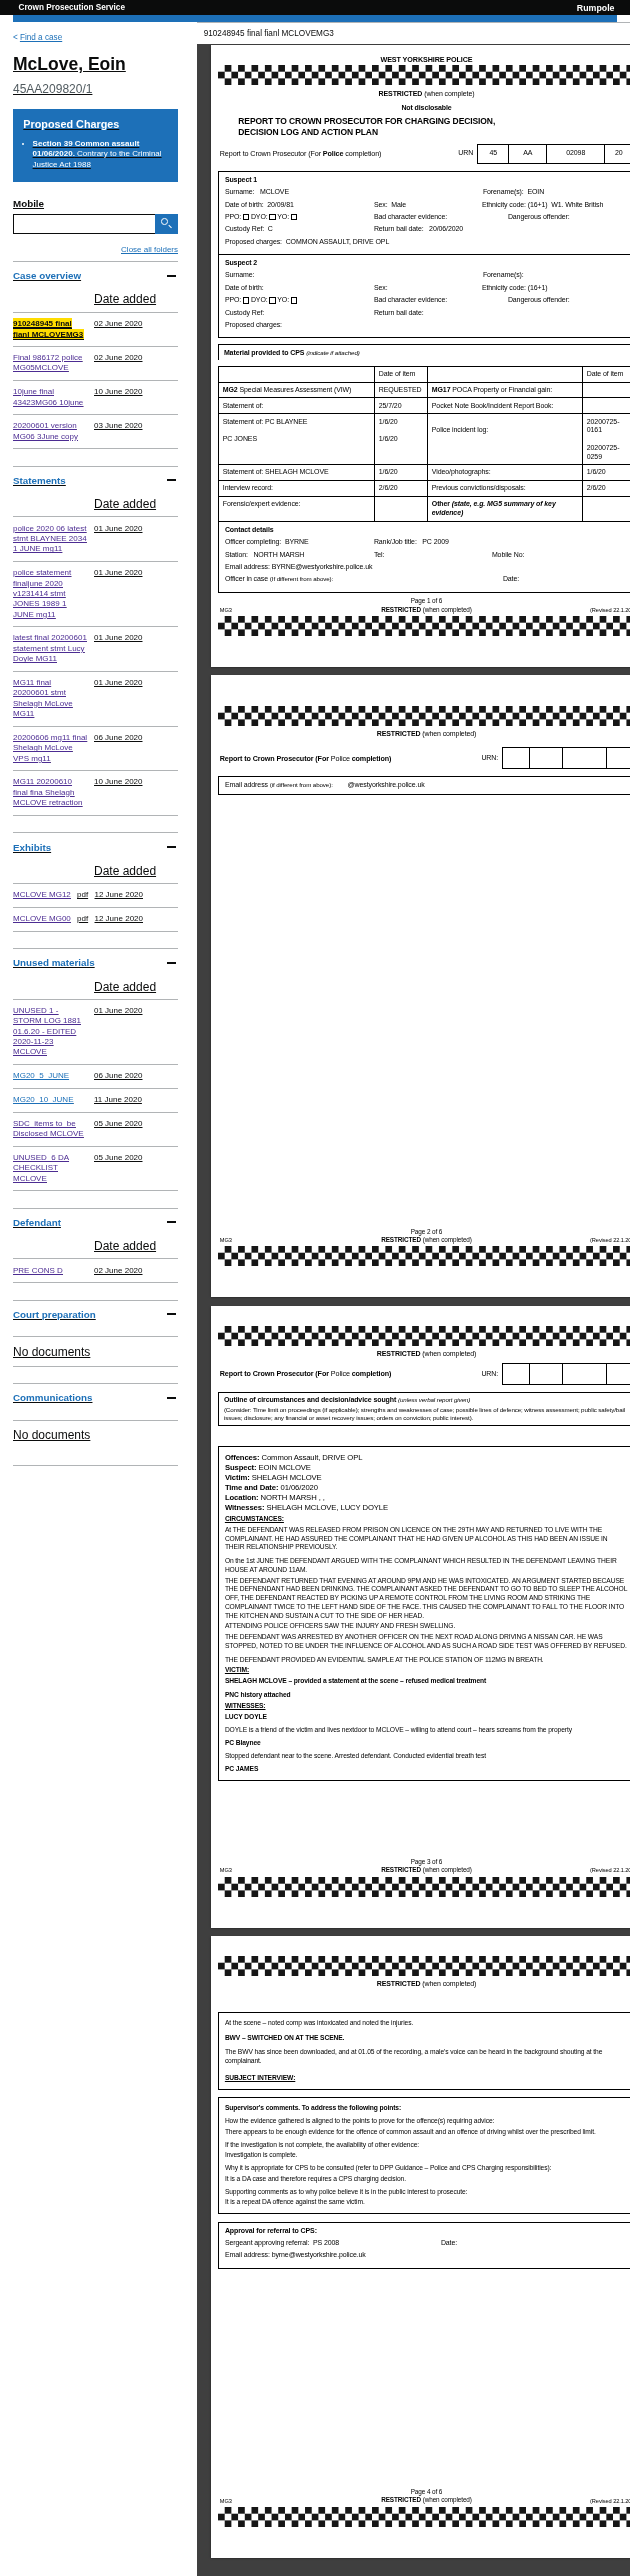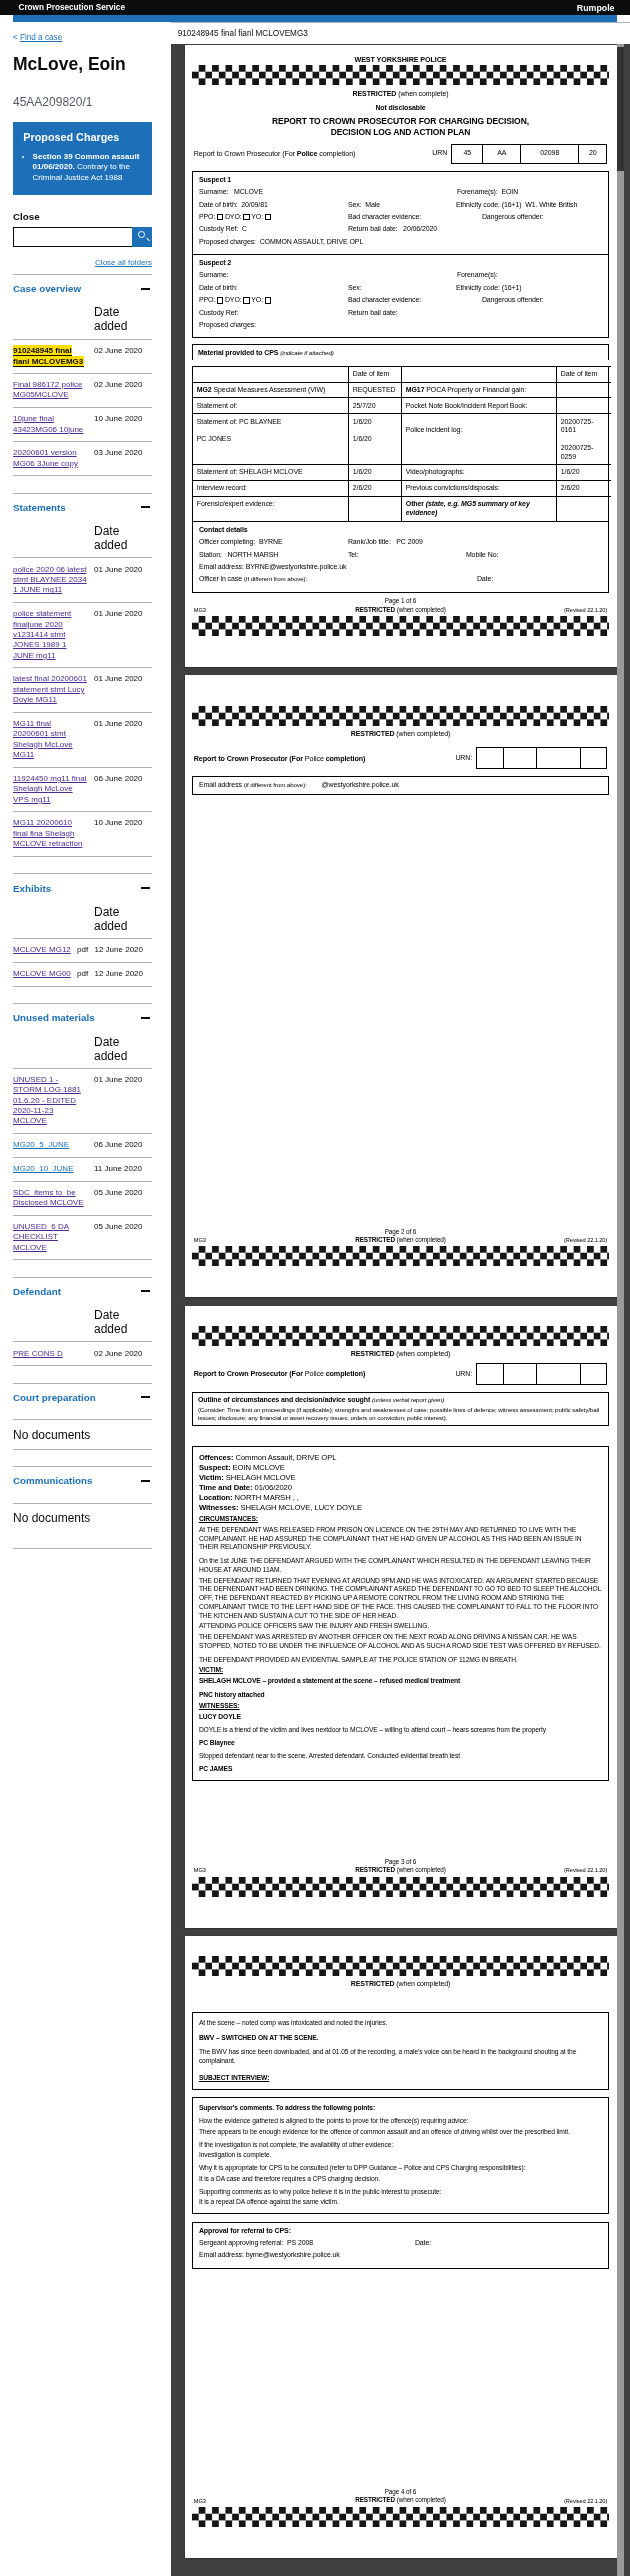--- a/index.html
+++ b/index.html
@@ -8,27 +8,27 @@
 
   
   .app-header { height:15px; background:#0b0c0c; color:#fff; display:flex; align-items:center; justify-content:space-between; padding:0 15.5px 0 18.5px; }
   .app-header .t { font-weight:bold; font-size:8.2px; }
   .app-header .b { font-weight:bold; font-size:8.8px; }
   .phase-bar { height:6.7px; background:#1d70b8; margin:0 13px 0 13px; }
 
   .layout { display:flex; align-items:flex-start; }
 
   
-  .sidebar { width:171px; padding:11.3px 19px 20.6px 13px; flex:none; }
+  .sidebar { width:197px; padding:11.3px 19px 20.6px 13px; flex:none;text-decoration:underline; }
   a, .link { color:#1d70b8; text-decoration:underline; cursor:pointer; }
   .visited { color:#4c2c92; }
   .back { font-size:8.2px; display:inline-block; }
   .back .chev { text-decoration:none; display:inline-block; margin-right:2.1px; }
   h1.defname { font-size:17.5px; line-height:1.1; margin-top:13.4px; font-weight:bold; }
-  .caseref { font-size:12px; color:#505a5f; margin-top:20px; }
+  .caseref { font-size:12px; color:#505a5f; margin-top:7px; }
   .charges-panel { background:#1d70b8; color:#fff; margin-top:13.4px; padding:9.3px 10.3px 11.3px 10.3px; }
   .charges-panel h2 { font-size:10.8px; font-weight:bold; }
   .charges-panel ul { margin:8.2px 0 0 9.3px; font-size:8px; line-height:1.35; }
   .charges-panel b { font-weight:bold; }
   .search-h { font-size:9.8px; font-weight:bold; margin-top:15.5px; }
   .search-row { display:flex; margin-top:5.2px; }
   .search-row input { flex:1; height:20.6px; border:1px solid #0b0c0c; border-right:none; font-size:8.2px; padding:0 4.1px; }
   .search-btn { width:23px; height:20.6px; background:#1d70b8; border:none; position:relative; cursor:pointer; }
   .mag { position:absolute; left:6.2px; top:4.6px; width:6.7px; height:6.7px; border:1.3px solid #fff; border-radius:50%; }
   .mag::after { content:""; position:absolute; left:6.2px; top:6.7px; width:4.1px; height:1.3px; background:#fff; transform:rotate(45deg); }
@@ -58,21 +58,21 @@
   .viewer { background:#3f3f3f; padding:1.5px 0 20.6px 0; position:relative; min-height:3782px; }
   .vscroll { position:absolute; right:6.2px; top:0; width:6.7px; height:100%; background:#9a9a9a; }
   .vthumb { position:absolute; left:0; top:3.1px; width:6.7px; height:124px; background:#333; }
 
   .page { width:432px; margin:0 auto 8.2px auto; background:#fff; height:622px; overflow:hidden; display:flex; flex-direction:column; padding:10.3px 7.2px 31px 7.2px; box-shadow:0 0.5px 2.1px rgba(0,0,0,.55); color:#000; font-size:7px; letter-spacing:-0.1px; line-height:1.25; }
   .checker { height:20px; background:repeating-conic-gradient(#161616 0% 25%, #ffffff 0% 50%) 0 0 / 13.4px 13.4px; flex:none; }
   .docb { font-weight:bold; }
   .restline { text-align:center; margin:4.1px 0 3.1px 0; font-size:7px; }
   .wyp { text-align:center; font-size:7.2px; margin-bottom:1px; }
   .notd { text-align:center; font-weight:bold; margin:2.1px 0; }
-  .mg3title { text-align:center; font-weight:bold; font-size:8.5px; line-height:1.2; margin:2.1px 20.6px; }
+  .mg3title { text-align:left; font-weight:bold; font-size:8.5px; line-height:1.2; margin:2.1px 20.6px; }
   .urnrow { display:flex; align-items:center; margin:5.2px 2.1px 7.2px 2.1px; }
   .urnrow .rl { font-weight:bold; font-size:7.2px; }
   .urnrow .rl .nb { font-weight:normal; }
   .urnlbl { margin-left:auto; font-size:7px; padding-right:4.1px; }
   .urntbl { display:flex; border:0.8px solid #000; }
   .urntbl .uc { border-left:0.8px solid #000; display:flex; align-items:center; justify-content:center; text-align:center; }
   .urntbl .uc:first-child { border-left:none; }
   .u1 .uc { height:17.5px; font-size:7px; }
   .u1 .uc:nth-child(1){width:30px;} .u1 .uc:nth-child(2){width:38px;} .u1 .uc:nth-child(3){width:58px;} .u1 .uc:nth-child(4){width:28px;}
   .u2 .uc { height:19.6px; }
@@ -110,21 +110,21 @@
     <h1 class="defname">McLove, Eoin</h1>
     <div class="caseref">45AA209820/1</div>
 
     <div class="charges-panel">
       <h2>Proposed Charges</h2>
       <ul>
           <li><b>Section 39 Common assault 01/06/2020.</b><span> Contrary to the Criminal Justice Act 1988</span></li>
         </ul>
     </div>
 
-    <div class="search-h">Close</div>
+    <div class="search-h">Mobile</div>
     <div class="search-row">
       <input type="text" style="">
       <button class="search-btn">
           <span class="mag"></span>
         </button>
     </div>
     <div class="closeall"><a>Close all folders</a></div>
 
     
     <div class="sec-head">
@@ -170,21 +170,21 @@
     </div>
     <div class="s-row">
       <span class="lbl"><a class="visited">latest final 20200601 statement stmt Lucy Doyle MG11</a></span>
       <span class="dat">01 June 2020</span>
     </div>
     <div class="s-row">
       <span class="lbl"><a class="visited">MG11 final 20200601 stmt Shelagh McLove MG11</a></span>
       <span class="dat">01 June 2020</span>
     </div>
     <div class="s-row">
-      <span class="lbl"><a class="visited">11924450 mg11 final Shelagh McLove VPS mg11</a></span>
+      <span class="lbl"><a class="visited">20200606 mg11 final Shelagh McLove VPS mg11</a></span>
       <span class="dat">06 June 2020</span>
     </div>
     <div class="s-row">
       <span class="lbl"><a class="visited">MG11 20200610 final fina Shelagh MCLOVE retraction</a></span>
       <span class="dat">10 June 2020</span>
     </div>
     <div class="s-gap"></div>
 
     
     <div class="sec-head">

